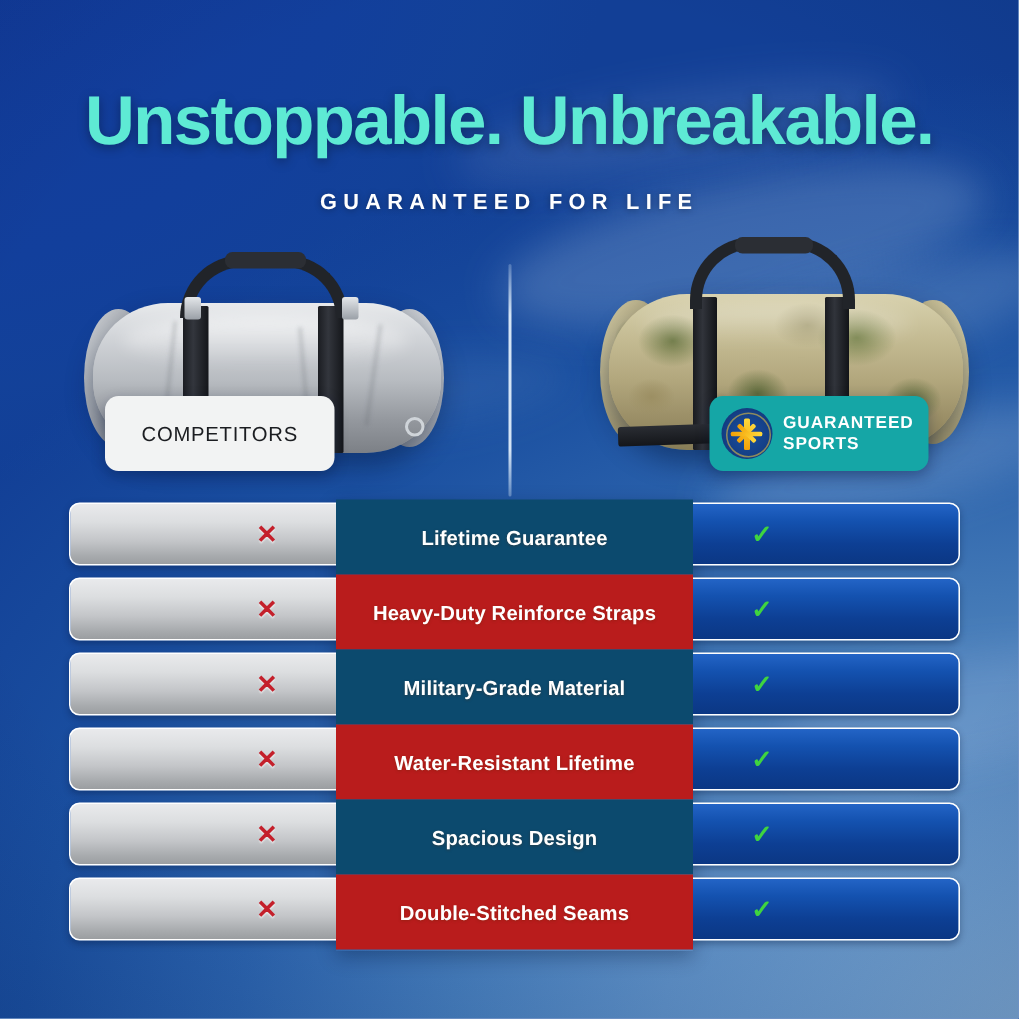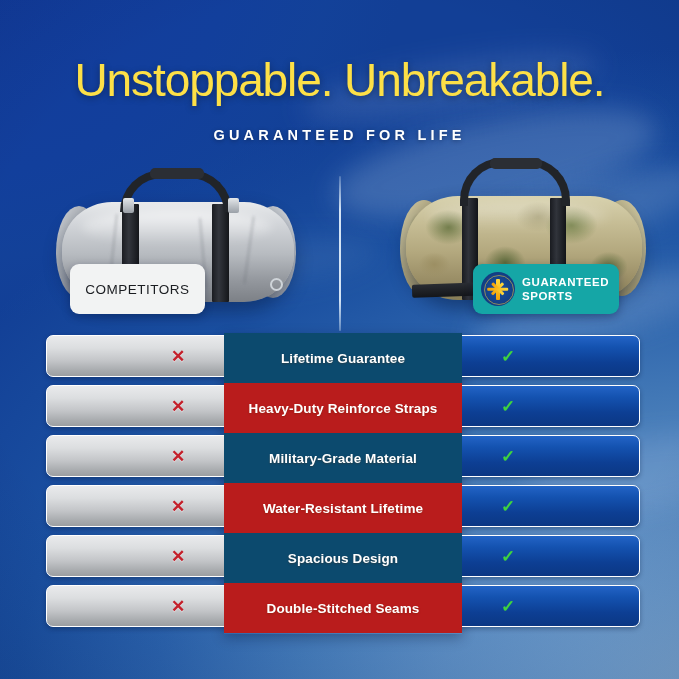--- a/index.html
+++ b/index.html
@@ -49,22 +49,22 @@
   .vignette {
     position: absolute; inset: 0;
     background: radial-gradient(ellipse 92% 80% at 50% 46%, rgba(0,0,0,0) 58%, rgba(4,22,62,0.20) 100%);
   }
 
   
   .headline {
     position: absolute; left: 0; right: 0; top: 56px;
     text-align: center;
     font-size: 46px;
-    font-weight: normal;
-    color: #fde047;
+    font-weight: bold;
+    color: #5eead4;
     letter-spacing: -1.1px;
     line-height: 1.06;
     text-shadow: 0 2px 7px rgba(0,0,0,0.34);
     white-space: nowrap;
   }
   .subhead {
     position: absolute; left: 0; right: 0; top: 127px;
     text-align: center;
     font-size: 14.5px;
     font-weight: bold;
@@ -206,21 +206,21 @@
     width: 180px; height: 28px;
     border-radius: 50%;
     background: linear-gradient(to bottom, rgba(255,255,255,0.35), rgba(255,255,255,0));
     filter: blur(6px);
   }
 
   
   .label-competitors {
     position: absolute;
     left: 70px; top: 264px;
-    width: 135px; height: 50px;
+    width: 153px; height: 50px;
     border-radius: 9px;
     background: #f2f3f3;
     box-shadow: 0 3px 9px rgba(3,18,52,0.30);
     display: flex; align-items: center; justify-content: center;
     font-size: 13.5px;
     font-weight: normal;
     letter-spacing: 0.5px;
     color: #1b1d21;
   }
 

